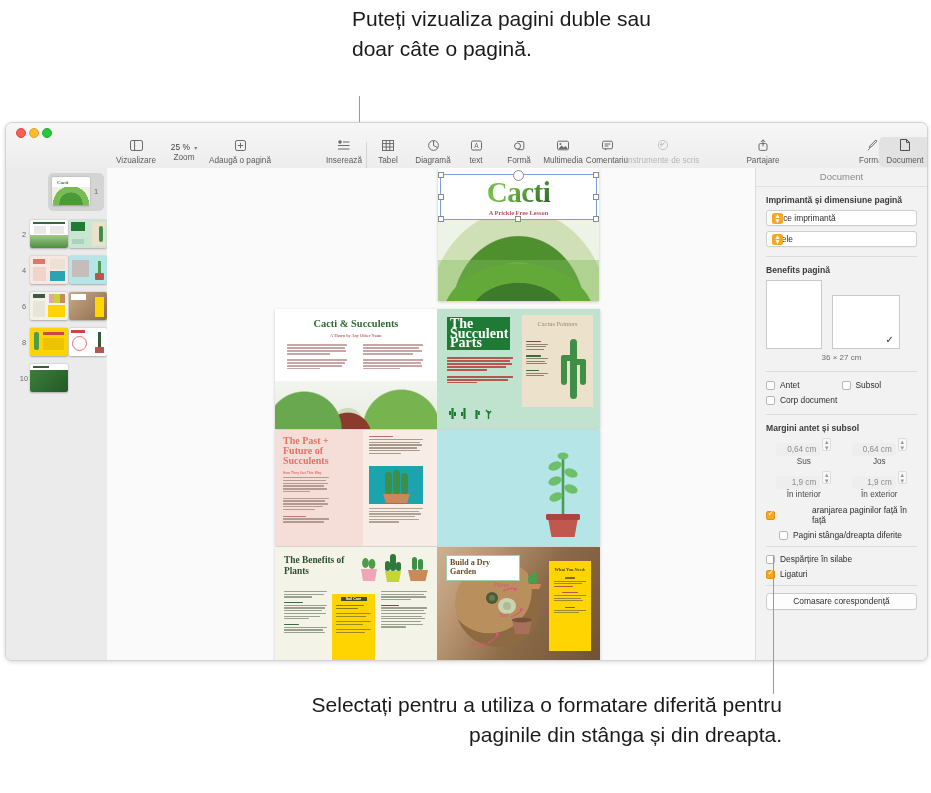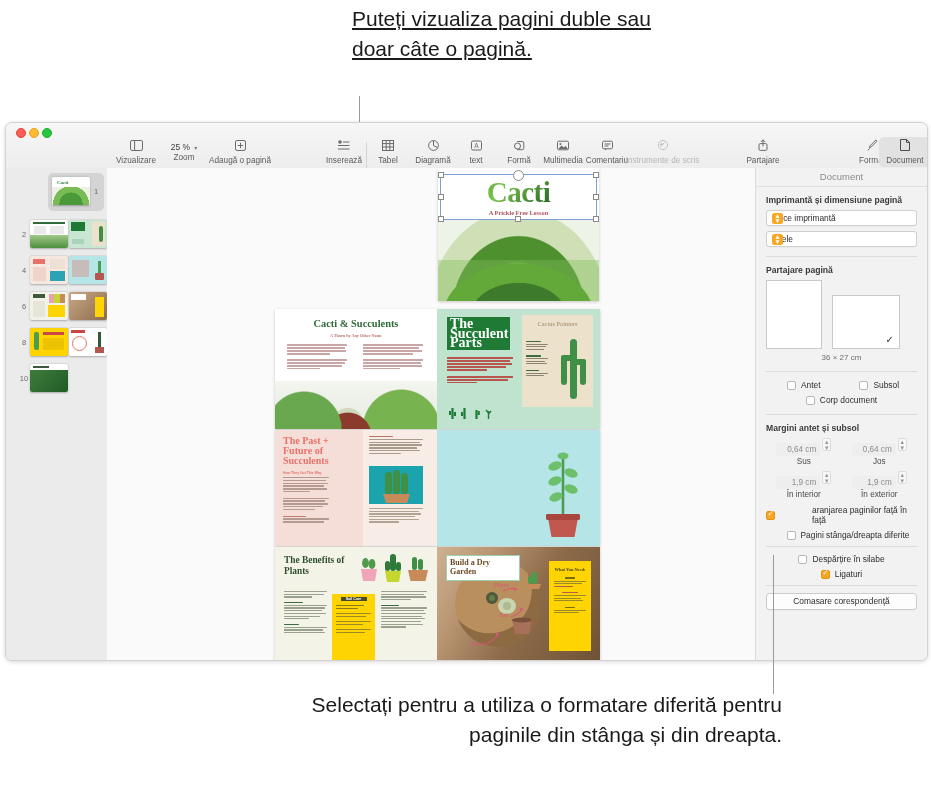--- a/index.html
+++ b/index.html
@@ -11,21 +11,21 @@
     overflow:hidden;
     position:relative;
   }
   .callout{
     position:absolute;
     font-family:"Liberation Sans", sans-serif;
     font-size:21px;
     line-height:30px;
     color:#1a1a1a;
   }
-  #callout-top{ left:352px; top:4px; width:306px; text-align:left;text-decoration:underline;}
+  #callout-top{ left:352px; top:4px; width:306px; text-align:left;}
   #callout-bottom{ left:262px; top:690px; width:520px; text-align:right;}
   .leader{position:absolute;background:#9a9a9a;}
 
   
   #window{
     position:absolute;left:5px;top:122px;width:921px;height:537px;
     background:#f5f5f5;
     border:1px solid #d2d2d2;
     border-radius:7px;
     box-shadow:0 1px 4px rgba(0,0,0,.16);
@@ -98,21 +98,21 @@
     background:#f7a723;color:#fff;font-size:6.5px;line-height:5px;text-align:center;padding-top:.5px;
     box-sizing:border-box;
   }
   .divider{height:1px;background:#dcdcdc;margin:9px 0 8px 0;}
   .orient-row{display:flex;align-items:flex-end;gap:10px;margin-top:2px;}
   .page-portrait{width:54px;height:67px;background:#fff;border:1px solid #c9c9c9;}
   .page-land{position:relative;width:66px;height:52px;background:#fff;border:1px solid #c9c9c9;}
   .page-land .chk{position:absolute;right:5px;bottom:3px;font-size:10px;color:#2b2b2b;}
   .dimtext{text-align:center;font-size:8px;color:#6f6f6f;margin-top:4px;}
 
-  .cbrow{display:flex;align-items:center;margin-bottom:5px;justify-content:center;}
+  .cbrow{display:flex;align-items:center;margin-bottom:5px;}
   .cbox{
     width:9px;height:9px;border:1px solid #b7b7b7;background:#fff;border-radius:2px;
     margin-right:5px;flex:none;box-sizing:border-box;
   }
   .cbox.on{background:#f7a723;border-color:#e3940f;position:relative;}
   .cbox.on:after{
     content:"✓";position:absolute;left:.5px;top:-2.2px;font-size:8px;color:#fff;line-height:9px;
   }
   .cblabel{font-size:8.4px;color:#2d2d2d;}
   .cbcols{display:flex;}
@@ -731,21 +731,21 @@
         <span class="stepper">▲<br>▼</span>
       </div>
 
       <div class="popup">
         <span>Altele</span>
         <span class="stepper">▲<br>▼</span>
       </div>
 
       <div class="divider"></div>
 
-      <div class="sec-label">Partajare pagină</div>
+      <div class="sec-label">Benefits pagină</div>
       <div class="orient-row">
         <div class="page-portrait"></div>
         <div class="page-land">
           <span class="chk">✓</span>
         </div>
       </div>
       <div class="dimtext">36 × 27 cm</div>
 
       <div class="divider"></div>
 

